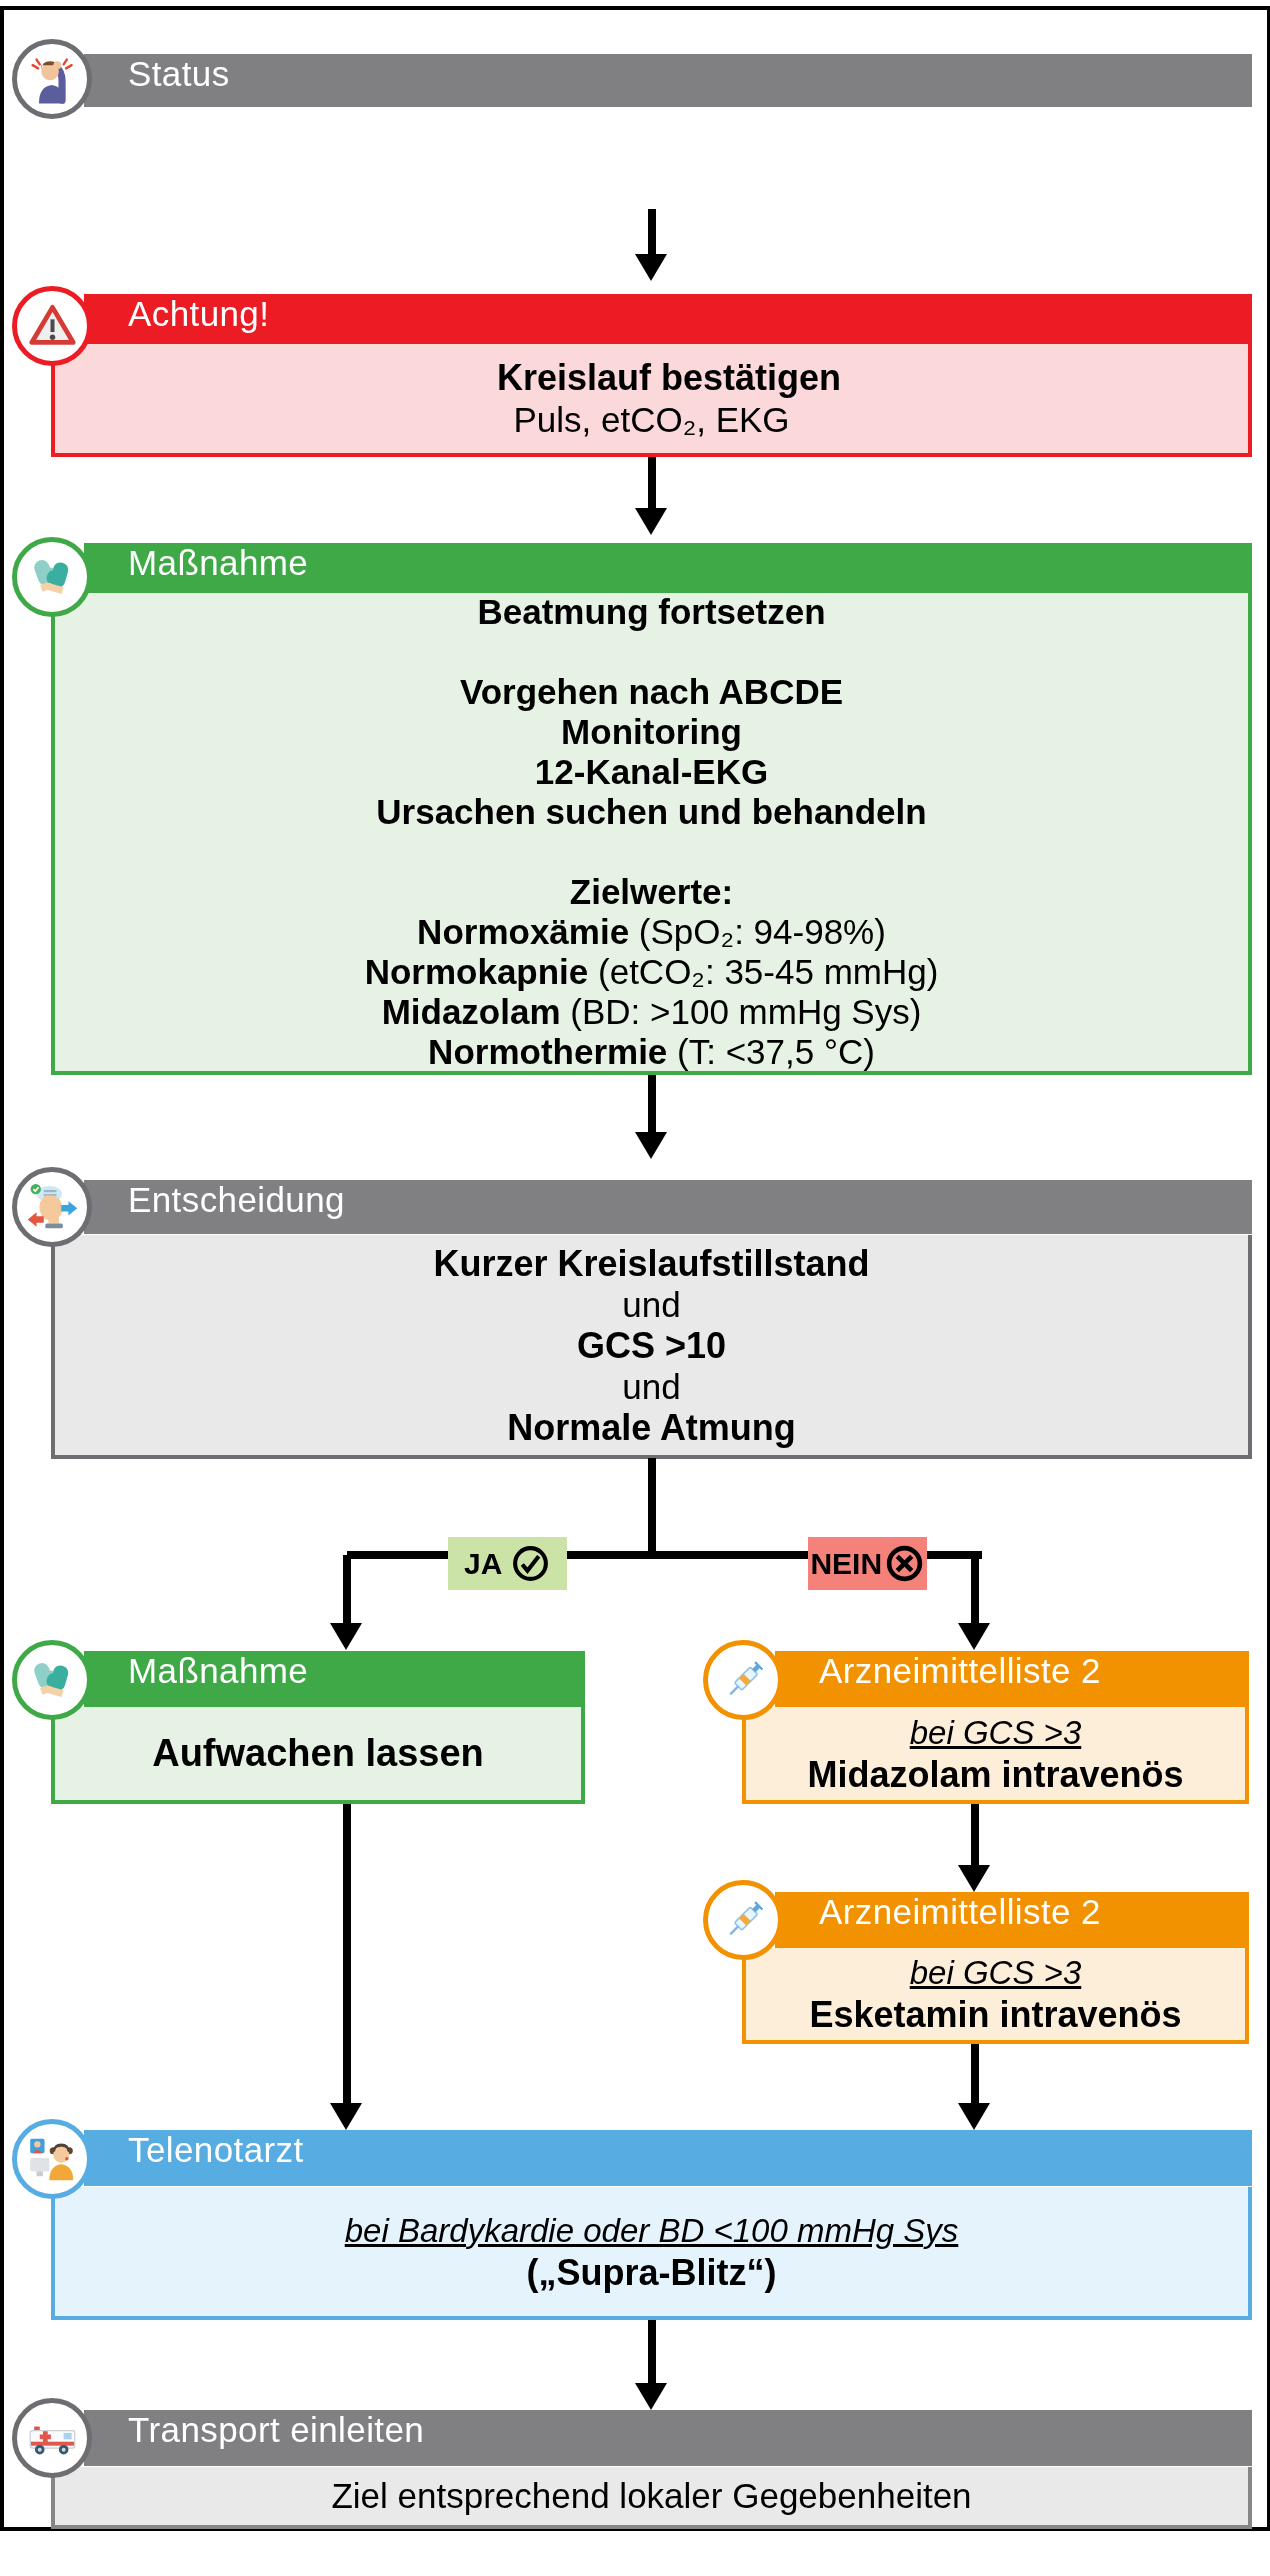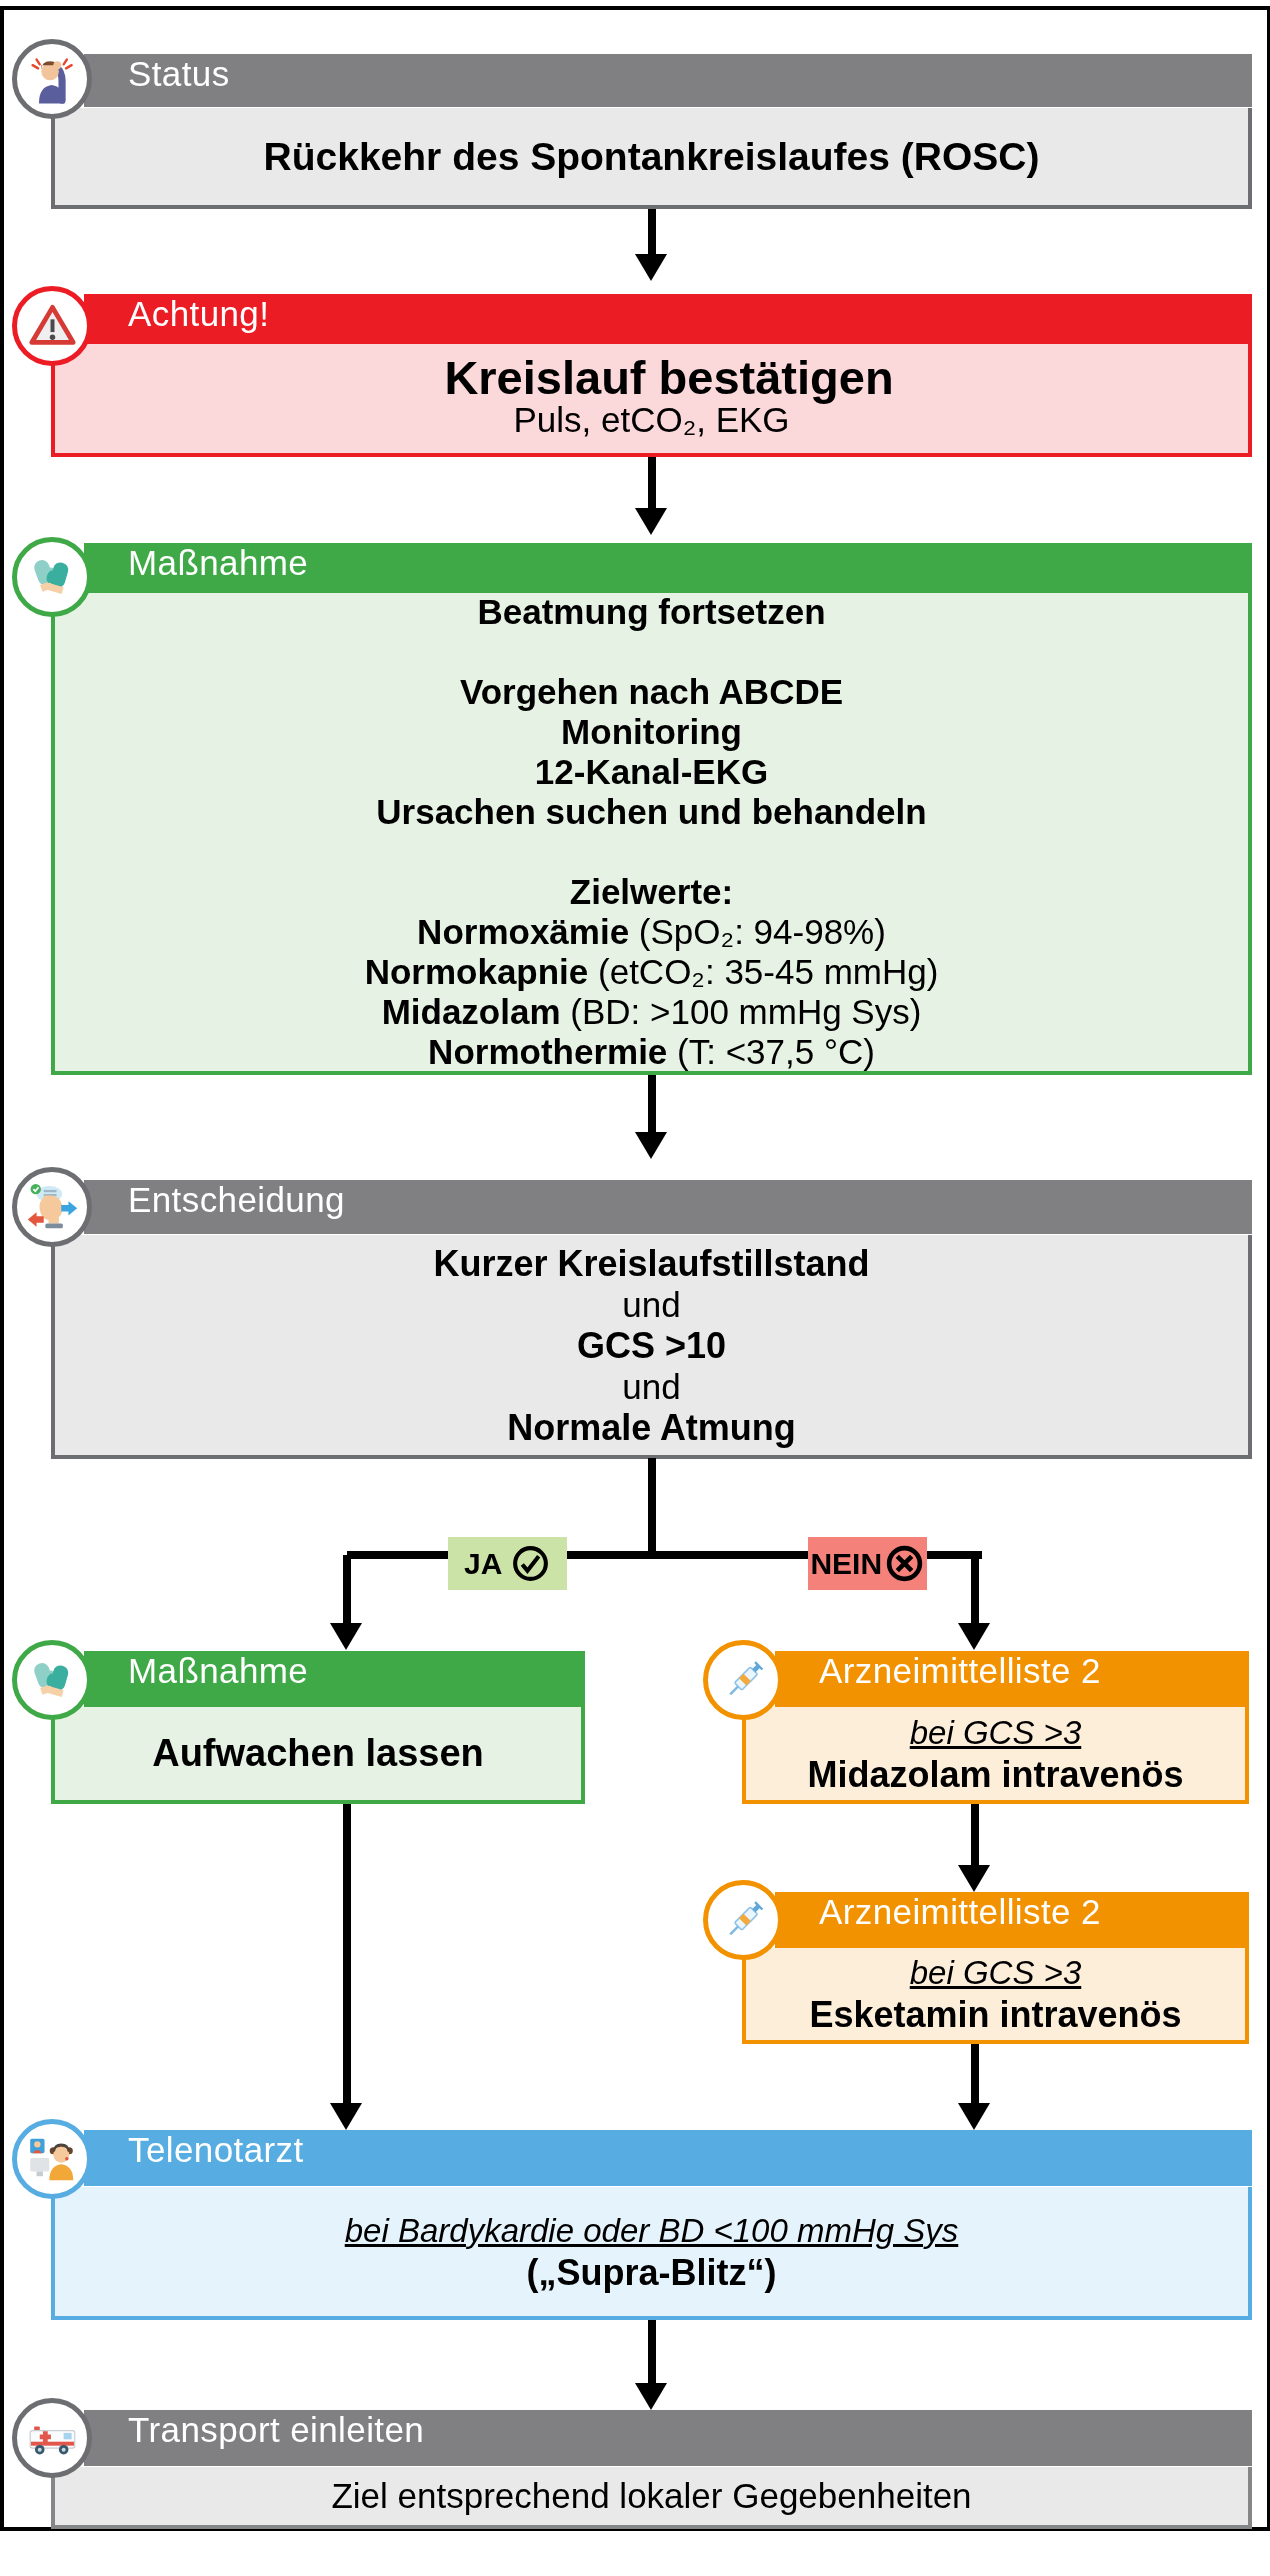--- a/index.html
+++ b/index.html
@@ -51,43 +51,40 @@
 </style>
 </head>
 <body>
 
 <div id="page">
   <div id="frame"></div>
 
   <div class="hdr hdr-gray" style="left:84px;top:54px;width:1168px;height:53px;">
     <span>Status</span>
   </div>
-  <div class="bod bod-gray" style="left:51px;top:108px;width:1201px;height:101px;">
-    <div class="title">Rückkehr des Spontankreislaufes (ROSC)</div>
-  </div>
   <div class="circle c-gray" style="left:12px;top:39px;">
     <svg viewBox="0 0 64 64">
       <path d="M44 58 L44 34 Q44 22 37 17" stroke="#5b5e9c" stroke-width="9" fill="none" stroke-linecap="round"></path>
       <path d="M15 62 Q15 41 31 39 Q47 41 47 62 Z" fill="#5b5e9c"></path>
       <circle cx="29" cy="22" r="11" fill="#f2c49c"></circle>
       <path d="M18 20 Q18 9 29 9 Q40 9 40 20 L40 14 L18 14 Z" fill="#7c4a2d"></path>
       <circle cx="38" cy="14" r="5" fill="#f2c49c"></circle>
       <path d="M12 7 L16 13 M7 14 L14 18" stroke="#e8452c" stroke-width="3" stroke-linecap="round"></path>
       <path d="M50 7 L46 13 M56 14 L49 18" stroke="#e8452c" stroke-width="3" stroke-linecap="round"></path>
     </svg>
   </div>
 
   <div class="vline" style="left:648px;top:209px;height:47px;"></div>
   <div class="ahead" style="left:635px;top:254px;"></div>
 
   <div class="hdr hdr-red" style="left:84px;top:294px;width:1168px;height:50px;">
     <span>Achtung!</span>
   </div>
   <div class="bod bod-red" style="left:51px;top:344px;width:1201px;height:113px;font-size:35px;line-height:42px;">
-    <div class="b" style="font-size:47px;margin-left:35px;">Kreislauf bestätigen</div>
+    <div class="b" style="font-size:36px;margin-left:35px;">Kreislauf bestätigen</div>
     <div>Puls, etCO₂, EKG</div>
   </div>
   <div class="circle c-red" style="left:12px;top:286px;">
     <svg viewBox="0 0 64 64">
       <path d="M32 8 L58 52 L6 52 Z" fill="#efefef" stroke="#d63a34" stroke-width="6" stroke-linejoin="round"></path>
       <rect x="29.5" y="23" width="5" height="16" fill="#4a4a4a"></rect>
       <circle cx="32" cy="45.5" r="3.4" fill="#4a4a4a"></circle>
     </svg>
   </div>
 

